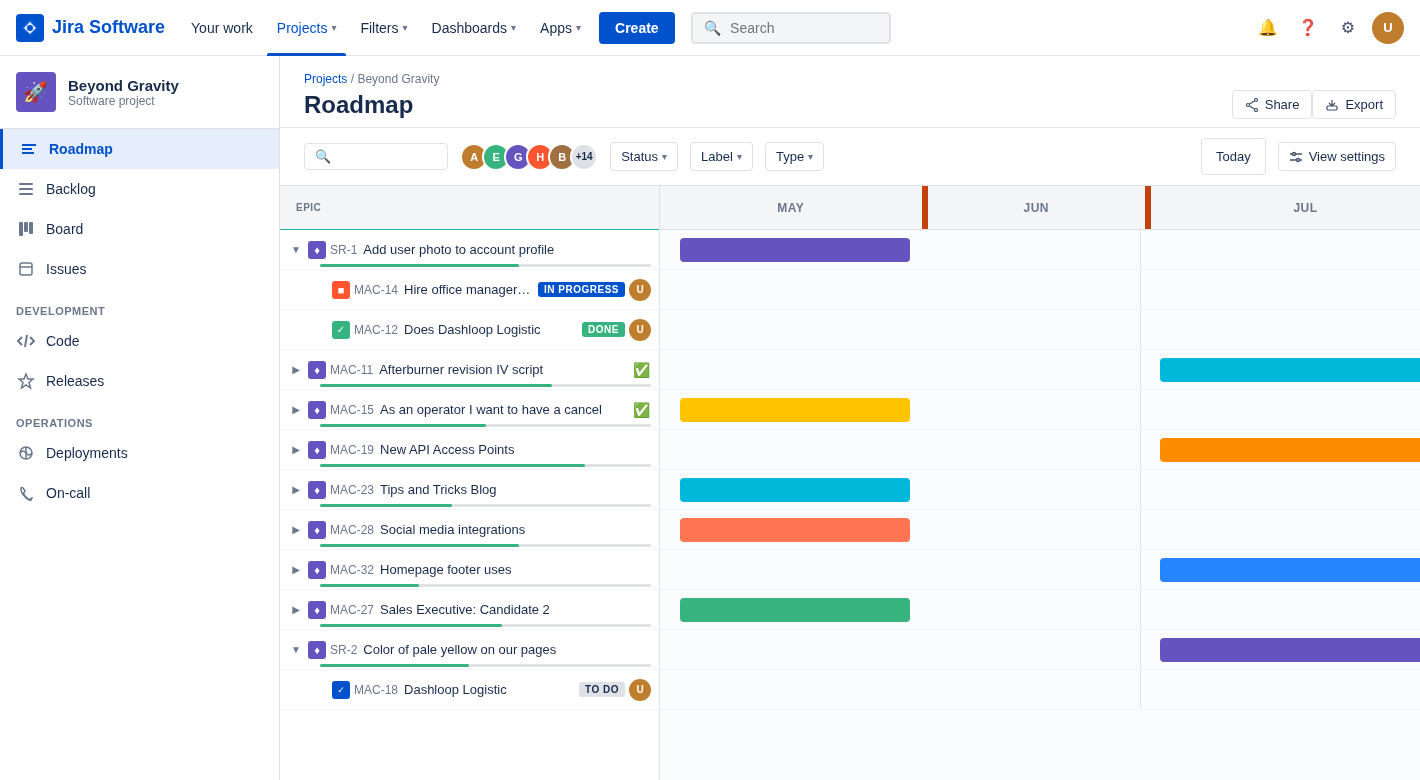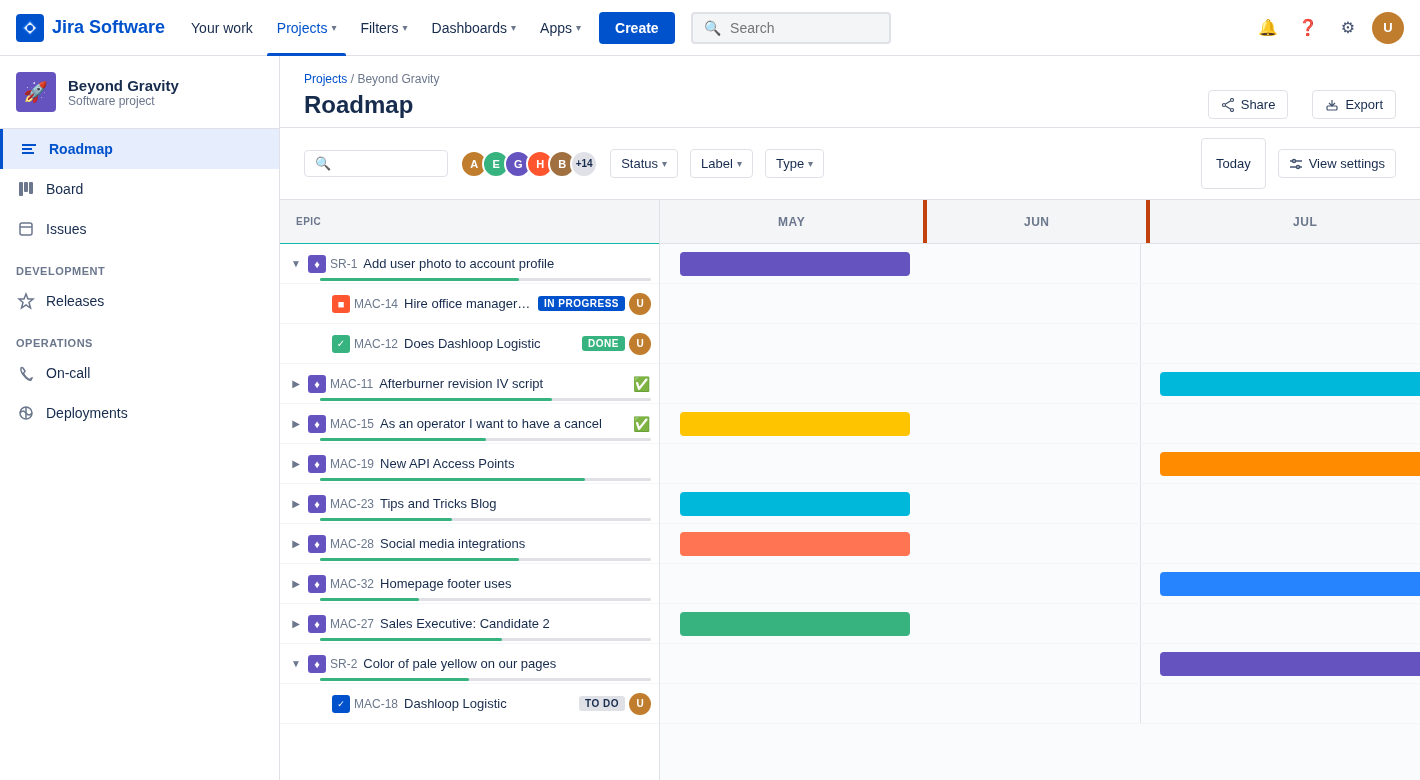--- a/index.html
+++ b/index.html
@@ -38,43 +38,43 @@
     .sidebar-item-icon { width: 20px; height: 20px; display: flex; align-items: center; justify-content: center; color: #6b778c; font-size: 16px; flex-shrink: 0; }
     .sidebar-item.active .sidebar-item-icon { color: #0052cc; }
 
     
     .content { flex: 1; overflow: hidden; display: flex; flex-direction: column; }
     .content-header { padding: 16px 24px 8px; background: #fff; border-bottom: 1px solid #dfe1e6; }
     .breadcrumb { font-size: 12px; color: #6b778c; margin-bottom: 4px; }
     .breadcrumb a { color: #0052cc; text-decoration: none; }
     .page-title-row { display: flex; align-items: center; justify-content: space-between; }
     .page-title { font-size: 24px; font-weight: 700; color: #172b4d; }
-    .header-actions { display: flex; gap: 24px; }
+    .header-actions { display: flex; gap: 0; }
     .action-btn { display: flex; align-items: center; gap: 6px; padding: 6px 12px; border: 1px solid #dfe1e6; border-radius: 4px; background: #fff; cursor: pointer; font-size: 13px; color: #172b4d; }
 
     
     .toolbar { display: flex; align-items: center; gap: 12px; padding: 10px 24px; background: #fff; border-bottom: 1px solid #dfe1e6; }
     .toolbar-search { display: flex; align-items: center; border: 1px solid #dfe1e6; border-radius: 4px; padding: 5px 10px; background: #fff; gap: 6px; }
     .toolbar-search input { border: none; outline: none; font-size: 13px; width: 120px; }
     .avatar-group { display: flex; align-items: center; gap: -4px; }
     .avatar-sm { width: 28px; height: 28px; border-radius: 50%; border: 2px solid #fff; margin-left: -6px; overflow: hidden; display: flex; align-items: center; justify-content: center; font-size: 11px; font-weight: 600; color: #fff; cursor: pointer; }
     .avatar-sm:first-child { margin-left: 0; }
     .avatar-more { background: #dfe1e6; color: #172b4d; font-size: 10px; font-weight: 700; }
     .filter-btn { display: flex; align-items: center; gap: 4px; padding: 6px 10px; border: 1px solid #dfe1e6; border-radius: 4px; background: #fff; cursor: pointer; font-size: 13px; color: #172b4d; }
-    .today-btn { margin-left: auto; padding: 17px 14px; border: 1px solid #dfe1e6; border-radius: 4px; background: #fff; cursor: pointer; font-size: 13px; font-weight: 500; color: #172b4d; }
+    .today-btn { margin-left: auto; padding: 10px 14px; border: 1px solid #dfe1e6; border-radius: 4px; background: #fff; cursor: pointer; font-size: 13px; font-weight: 500; color: #172b4d; }
     .view-settings-btn { display: flex; align-items: center; gap: 6px; padding: 6px 10px; border: 1px solid #dfe1e6; border-radius: 4px; background: #fff; cursor: pointer; font-size: 13px; color: #172b4d; }
 
     
     .roadmap-container { flex: 1; overflow: auto; }
     .roadmap-table { display: flex; min-height: 100%; }
     .epic-column { width: 380px; flex-shrink: 0; border-right: 1px solid #dfe1e6; background: #fff; }
     .timeline-column { flex: 1; background: #fafbfc; overflow-x: auto; min-width: 800px; }
     .col-header { height: 44px; display: flex; align-items: center; padding: 0 16px; background: #f4f5f7; border-bottom: 1px solid #14b8a6; font-size: 10px; font-weight: 600; color: #6b778c; text-transform: uppercase; letter-spacing: 0.5px; }
     .timeline-header { display: flex; height: 44px; border-bottom: 1px solid #dfe1e6; background: #f4f5f7; }
-    .month-header { display: flex; align-items: center; justify-content: center; font-size: 12px; font-weight: 600; color: #6b778c; text-transform: uppercase; letter-spacing: 0.5px; border-right: 4px solid #c2410c; }
+    .month-header { display: flex; align-items: center; justify-content: center; font-size: 12px; font-weight: 600; color: #6b778c; text-transform: uppercase; letter-spacing: 0.5px; border-right: 6px solid #c2410c; }
 
     
     .epic-row { display: flex; align-items: center; padding: 0 8px; height: 40px; border-bottom: 1px solid #f4f5f7; font-size: 13px; position: relative; }
     .epic-row.sub-row { padding-left: 32px; background: #fff; }
     .row-toggle { width: 16px; height: 16px; display: flex; align-items: center; justify-content: center; cursor: pointer; color: #6b778c; font-size: 10px; flex-shrink: 0; }
     .row-icon { width: 18px; height: 18px; border-radius: 3px; display: flex; align-items: center; justify-content: center; font-size: 11px; flex-shrink: 0; margin: 0 4px; }
     .icon-epic { background: #6554c0; color: #fff; }
     .icon-bug { background: #ff5630; color: #fff; }
     .icon-task { background: #0052cc; color: #fff; }
     .row-id { color: #6b778c; font-size: 12px; margin-right: 6px; flex-shrink: 0; }
@@ -164,20 +164,30 @@
 
     <div class="sidebar-item active">
       <div class="sidebar-item-icon">
         <svg width="18" height="18" viewBox="0 0 18 18">
             <path d="M2 4h14v2H2zM2 8h10v2H2zM2 12h12v2H2z" fill="currentColor"></path>
           </svg>
       </div>
       <span>Roadmap</span>
     </div>
 
+    <div class="sidebar-item">
+      <div class="sidebar-item-icon">
+        <svg width="18" height="18" viewBox="0 0 18 18">
+            <rect x="2" y="3" width="14" height="2" rx="1" fill="currentColor"></rect>
+            <rect x="2" y="8" width="14" height="2" rx="1" fill="currentColor"></rect>
+            <rect x="2" y="13" width="14" height="2" rx="1" fill="currentColor"></rect>
+          </svg>
+      </div>
+      <span>Backlog</span>
+    </div>
 
     <div class="sidebar-item">
       <div class="sidebar-item-icon">
         <svg width="18" height="18" viewBox="0 0 18 18">
             <rect x="2" y="2" width="4" height="14" rx="1" fill="currentColor"></rect>
             <rect x="7" y="2" width="4" height="10" rx="1" fill="currentColor"></rect>
             <rect x="12" y="2" width="4" height="12" rx="1" fill="currentColor"></rect>
           </svg>
       </div>
       <span>Board</span>
@@ -189,50 +199,60 @@
         <svg width="18" height="18" viewBox="0 0 18 18">
             <rect x="3" y="3" width="12" height="12" rx="2" stroke="currentColor" stroke-width="1.5" fill="none"></rect>
             <line x1="3" y1="7" x2="15" y2="7" stroke="currentColor" stroke-width="1.5"></line>
           </svg>
       </div>
       <span>Issues</span>
     </div>
 
     <div class="sidebar-section-label">DEVELOPMENT</div>
 
+    <div class="sidebar-item">
+      <div class="sidebar-item-icon">
+        <svg width="18" height="18" viewBox="0 0 18 18">
+            <polyline points="5,5 1,9 5,13" stroke="currentColor" stroke-width="2" fill="none"></polyline>
+            <polyline points="13,5 17,9 13,13" stroke="currentColor" stroke-width="2" fill="none"></polyline>
+            <line x1="10" y1="3" x2="8" y2="15" stroke="currentColor" stroke-width="2"></line>
+          </svg>
+      </div>
+      <span>Code</span>
+    </div>
 
     <div class="sidebar-item">
       <div class="sidebar-item-icon">
         <svg width="18" height="18" viewBox="0 0 18 18">
             <path d="M9 2L11 7H16L12 10.5L13.5 16L9 13L4.5 16L6 10.5L2 7H7Z" stroke="currentColor" stroke-width="1.5" fill="none"></path>
           </svg>
       </div>
       <span>Releases</span>
     </div>
 
     <div class="sidebar-section-label">OPERATIONS</div>
-
-    <div class="sidebar-item">
-      <div class="sidebar-item-icon">
-        <svg width="18" height="18" viewBox="0 0 18 18">
-            <path d="M4 4C4 4 5 3 6 4L8 7C8 7 8 8 7 8.5C6 9 7 11 9 13C11 15 13 16 13.5 15C14 14 15 14 15 14L14 16C14 16 12 17 9 14C6 11 3 8 4 4Z" stroke="currentColor" stroke-width="1.5" fill="none"></path>
-          </svg>
-      </div>
-      <span>On-call</span>
-    </div>
 
     <div class="sidebar-item">
       <div class="sidebar-item-icon">
         <svg width="18" height="18" viewBox="0 0 18 18">
             <circle cx="9" cy="9" r="6" stroke="currentColor" stroke-width="1.5" fill="none"></circle>
             <path d="M3 9 Q6 5 9 9 Q12 13 15 9" stroke="currentColor" stroke-width="1.5" fill="none"></path>
             <line x1="9" y1="3" x2="9" y2="15" stroke="currentColor" stroke-width="1.5"></line>
           </svg>
       </div>
       <span>Deployments</span>
+    </div>
+
+    <div class="sidebar-item">
+      <div class="sidebar-item-icon">
+        <svg width="18" height="18" viewBox="0 0 18 18">
+            <path d="M4 4C4 4 5 3 6 4L8 7C8 7 8 8 7 8.5C6 9 7 11 9 13C11 15 13 16 13.5 15C14 14 15 14 15 14L14 16C14 16 12 17 9 14C6 11 3 8 4 4Z" stroke="currentColor" stroke-width="1.5" fill="none"></path>
+          </svg>
+      </div>
+      <span>On-call</span>
     </div>
   </aside>
 
   <main class="content">
 
     <div class="content-header">
       <div class="breadcrumb">
         <a>Projects</a>
         <span> / </span>
         <span>Beyond Gravity</span>

